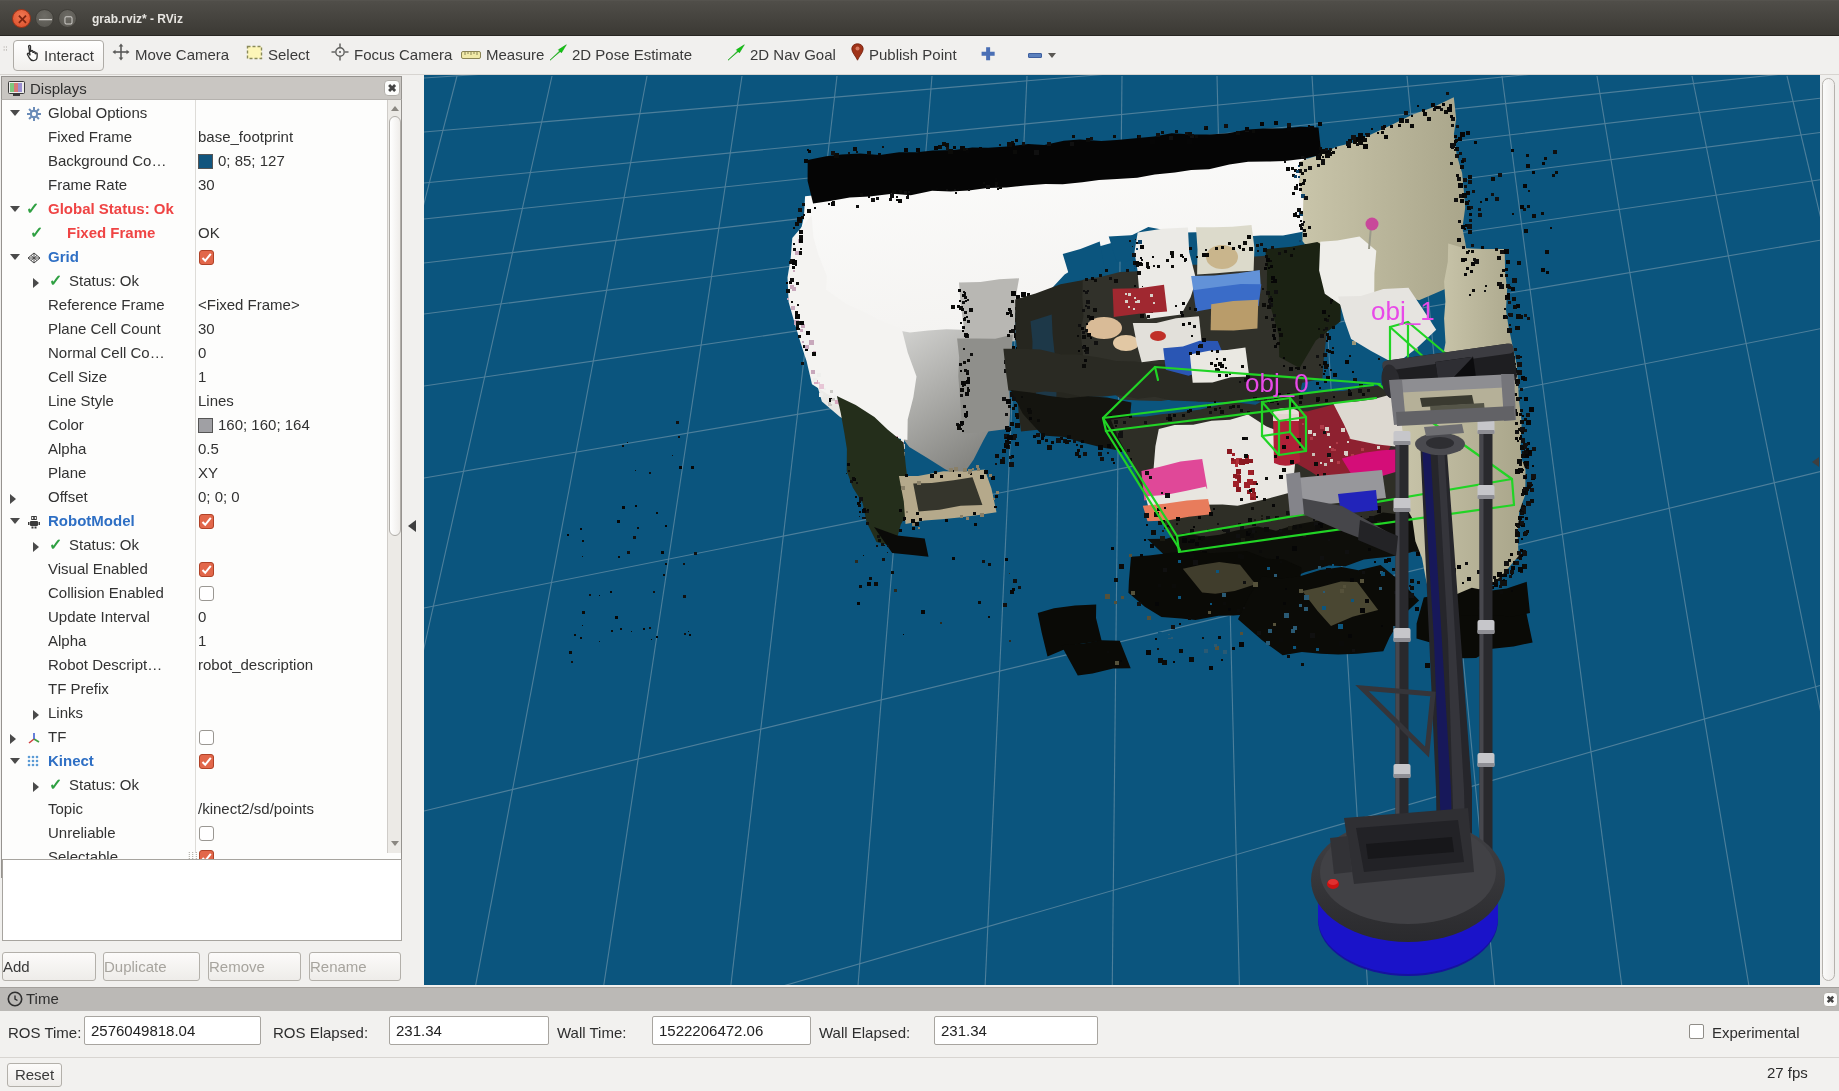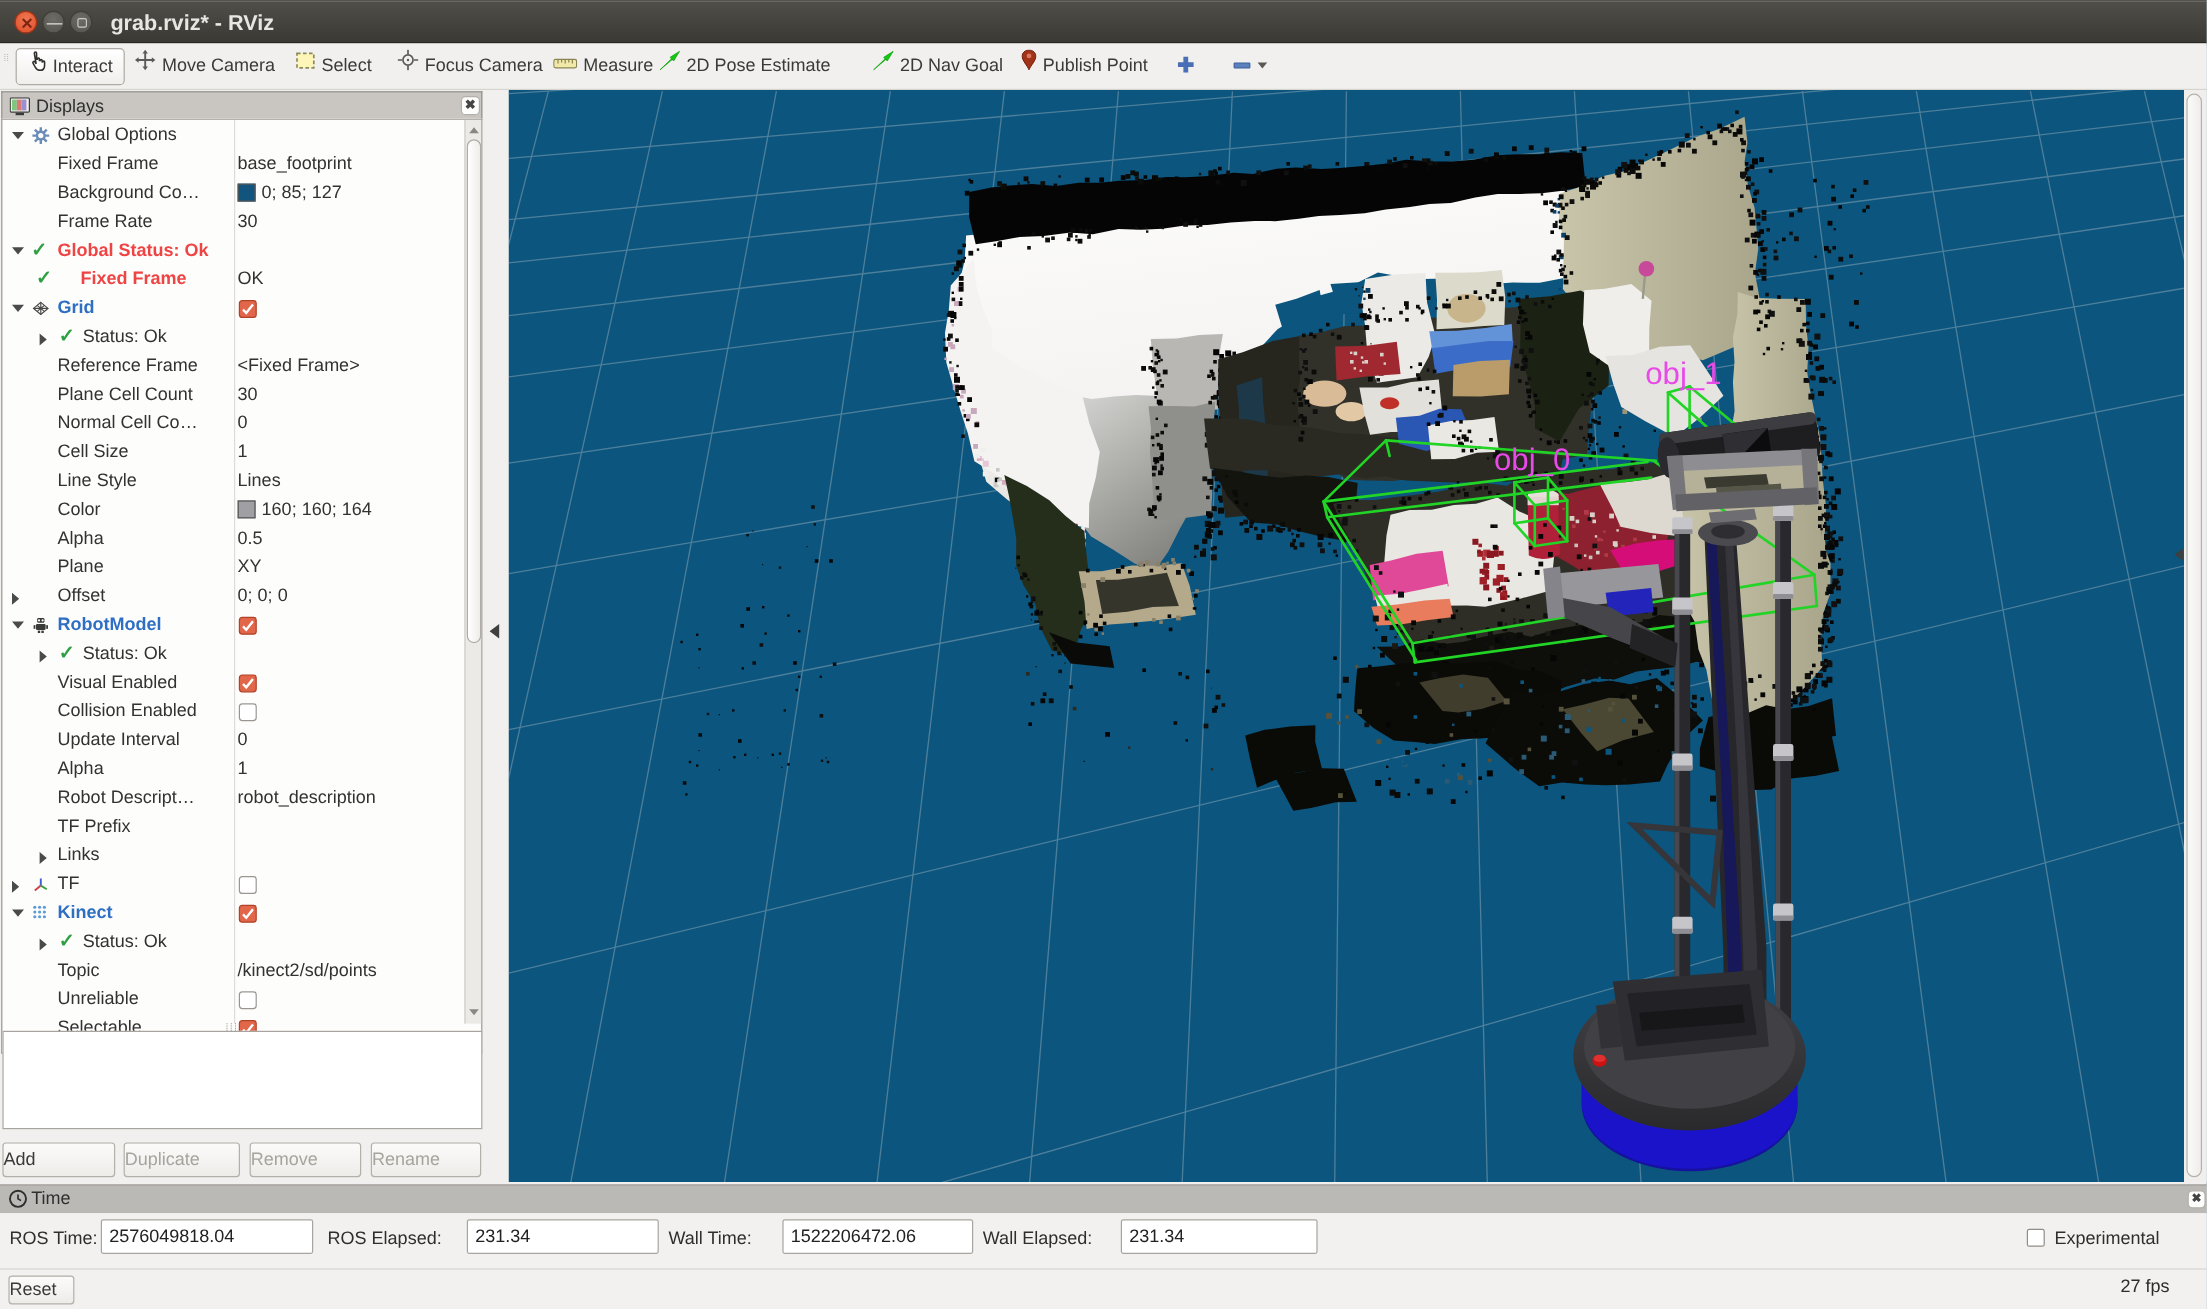--- a/index.html
+++ b/index.html
@@ -3,21 +3,21 @@
 *{margin:0;padding:0;box-sizing:border-box}
 html,body{width:1839px;height:1091px;overflow:hidden}
 body{position:relative;font-family:"Liberation Sans",sans-serif;background:#f1f0ee;font-size:15px;color:#3a3a3a}
 
 #titlebar{position:absolute;left:0;top:0;width:1839px;height:36px;background:linear-gradient(#504e49,#3b3934);border-top:1px solid #55534e;border-bottom:1px solid #282622}
 #titlebar .btn{position:absolute;top:8px;width:19px;height:19px;border-radius:50%}
 #btn-close{left:12px;background:radial-gradient(circle at 50% 35%,#f07751,#db4d29);border:1px solid #a33317}
 #btn-min,#btn-max{background:radial-gradient(circle at 50% 35%,#6e6c66,#55534d);border:1px solid #403e39}
 #btn-min{left:35px}#btn-max{left:58px}
 .tbglyph{position:absolute;color:#30302c;font-weight:bold;font-size:13px;line-height:17px;width:17px;text-align:center}
-#title-text{position:absolute;left:92px;top:0;line-height:36px;color:#e8e6e2;font-weight:bold;font-size:18px}
+#title-text{position:absolute;left:92px;top:0;line-height:36px;color:#e8e6e2;font-weight:bold;font-size:12px}
 
 #toolbar{position:absolute;left:0;top:38px;width:1839px;height:37px;background:#f1f0ee;border-bottom:1px solid #d7d4d0}
 .titem{position:absolute;top:0;height:33px;line-height:33px;white-space:nowrap}
 .ticon{display:inline-block;vertical-align:middle;margin-right:5px;position:relative;top:-1px}
 #btn-interact{position:absolute;left:13px;top:2px;width:91px;height:31px;border:1px solid #aeaba6;border-radius:4px;background:linear-gradient(#ffffff,#f1efec);line-height:29px;padding-left:9px}
 
 #panel{position:absolute;left:0;top:75px;width:416px;height:910px;background:#f1f0ee}
 #phead{position:absolute;left:1px;top:1px;width:401px;height:23px;background:#c9c6c2;border:1px solid #96938f;border-bottom:none}
 #phead span{position:absolute;left:28px;top:3px;color:#2f2f2f}
 #pclose{position:absolute;left:382px;top:3px;width:16px;height:16px;background:#fdfdfc;border:1px solid #b3b0ab;border-radius:4px;text-align:center;line-height:14px;font-size:11px;font-weight:bold;color:#444}
@@ -53,21 +53,21 @@
 
 #timehead{position:absolute;left:0;top:987px;width:1839px;height:24px;background:#bbb9b6;border-top:1px solid #a3a09c}
 #timehead span{position:absolute;left:26px;top:2px;color:#2f2f2f}
 #tclose{position:absolute;left:1823px;top:4px;width:15px;height:15px;background:#fdfdfc;border:1px solid #b3b0ab;border-radius:4px;text-align:center;line-height:13px;font-size:10px;font-weight:bold;color:#444}
 #timebody{position:absolute;left:0;top:1011px;width:1839px;height:46px;background:#f2f1ef}
 .tlabel{position:absolute;top:13px;color:#2e2e2e}
 .tinput{position:absolute;top:5px;height:29px;background:#fff;border:1px solid #a8a5a0;border-radius:2px;line-height:27px;padding-left:6px;color:#222}
 #expchk{position:absolute;left:1689px;top:13px;width:15px;height:15px;background:#fff;border:1px solid #908d88;border-radius:2px}
 
 #statusbar{position:absolute;left:0;top:1057px;width:1839px;height:34px;background:#f2f1ef;border-top:1px solid #d8d5d1}
-#resetbtn{position:absolute;left:7px;top:5px;width:55px;height:24px;border:1px solid #b3b0aa;border-radius:3px;background:linear-gradient(#fcfbfa,#eeece9);text-align:left;line-height:22px;color:#3a3a3a}
+#resetbtn{position:absolute;left:7px;top:5px;width:55px;height:24px;border:1px solid #b3b0aa;border-radius:3px;background:linear-gradient(#fcfbfa,#eeece9);text-align:center;line-height:22px;color:#3a3a3a}
 #sbtext{position:absolute;left:70px;top:8px;color:#2c2c2c}
 #fps{position:absolute;left:1767px;top:6px;color:#2c2c2c}
 </style></head>
 <body>
 <div id="titlebar">
   <div id="btn-close" class="btn">
       <span class="tbglyph" style="color:#7e2410;left:1px;top:1px">✕</span>
     </div>
   <div id="btn-min" class="btn">
       <span class="tbglyph" style="color:#c9c7c3;left:1px;top:0">—</span>

